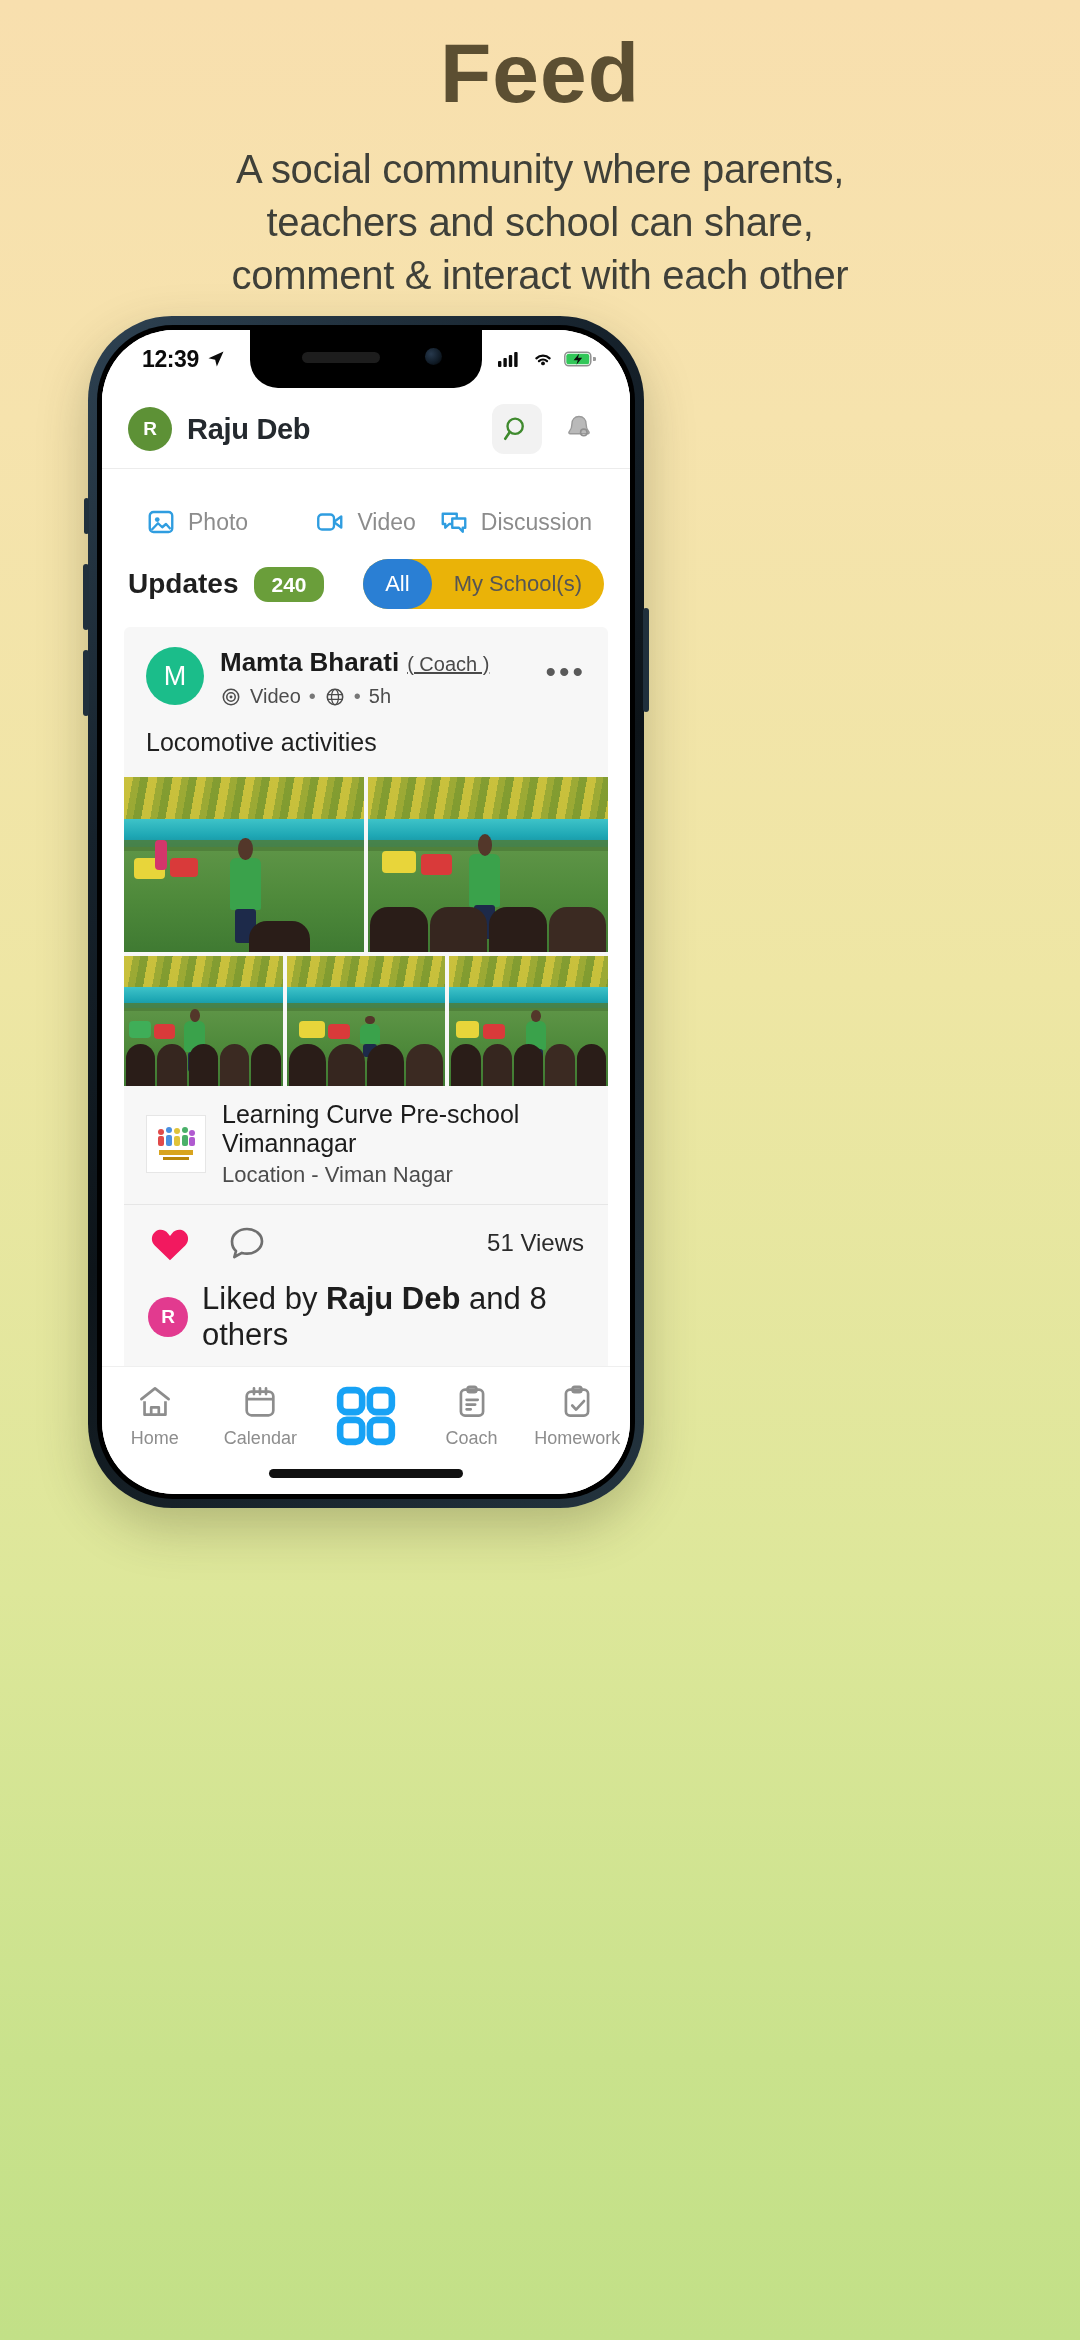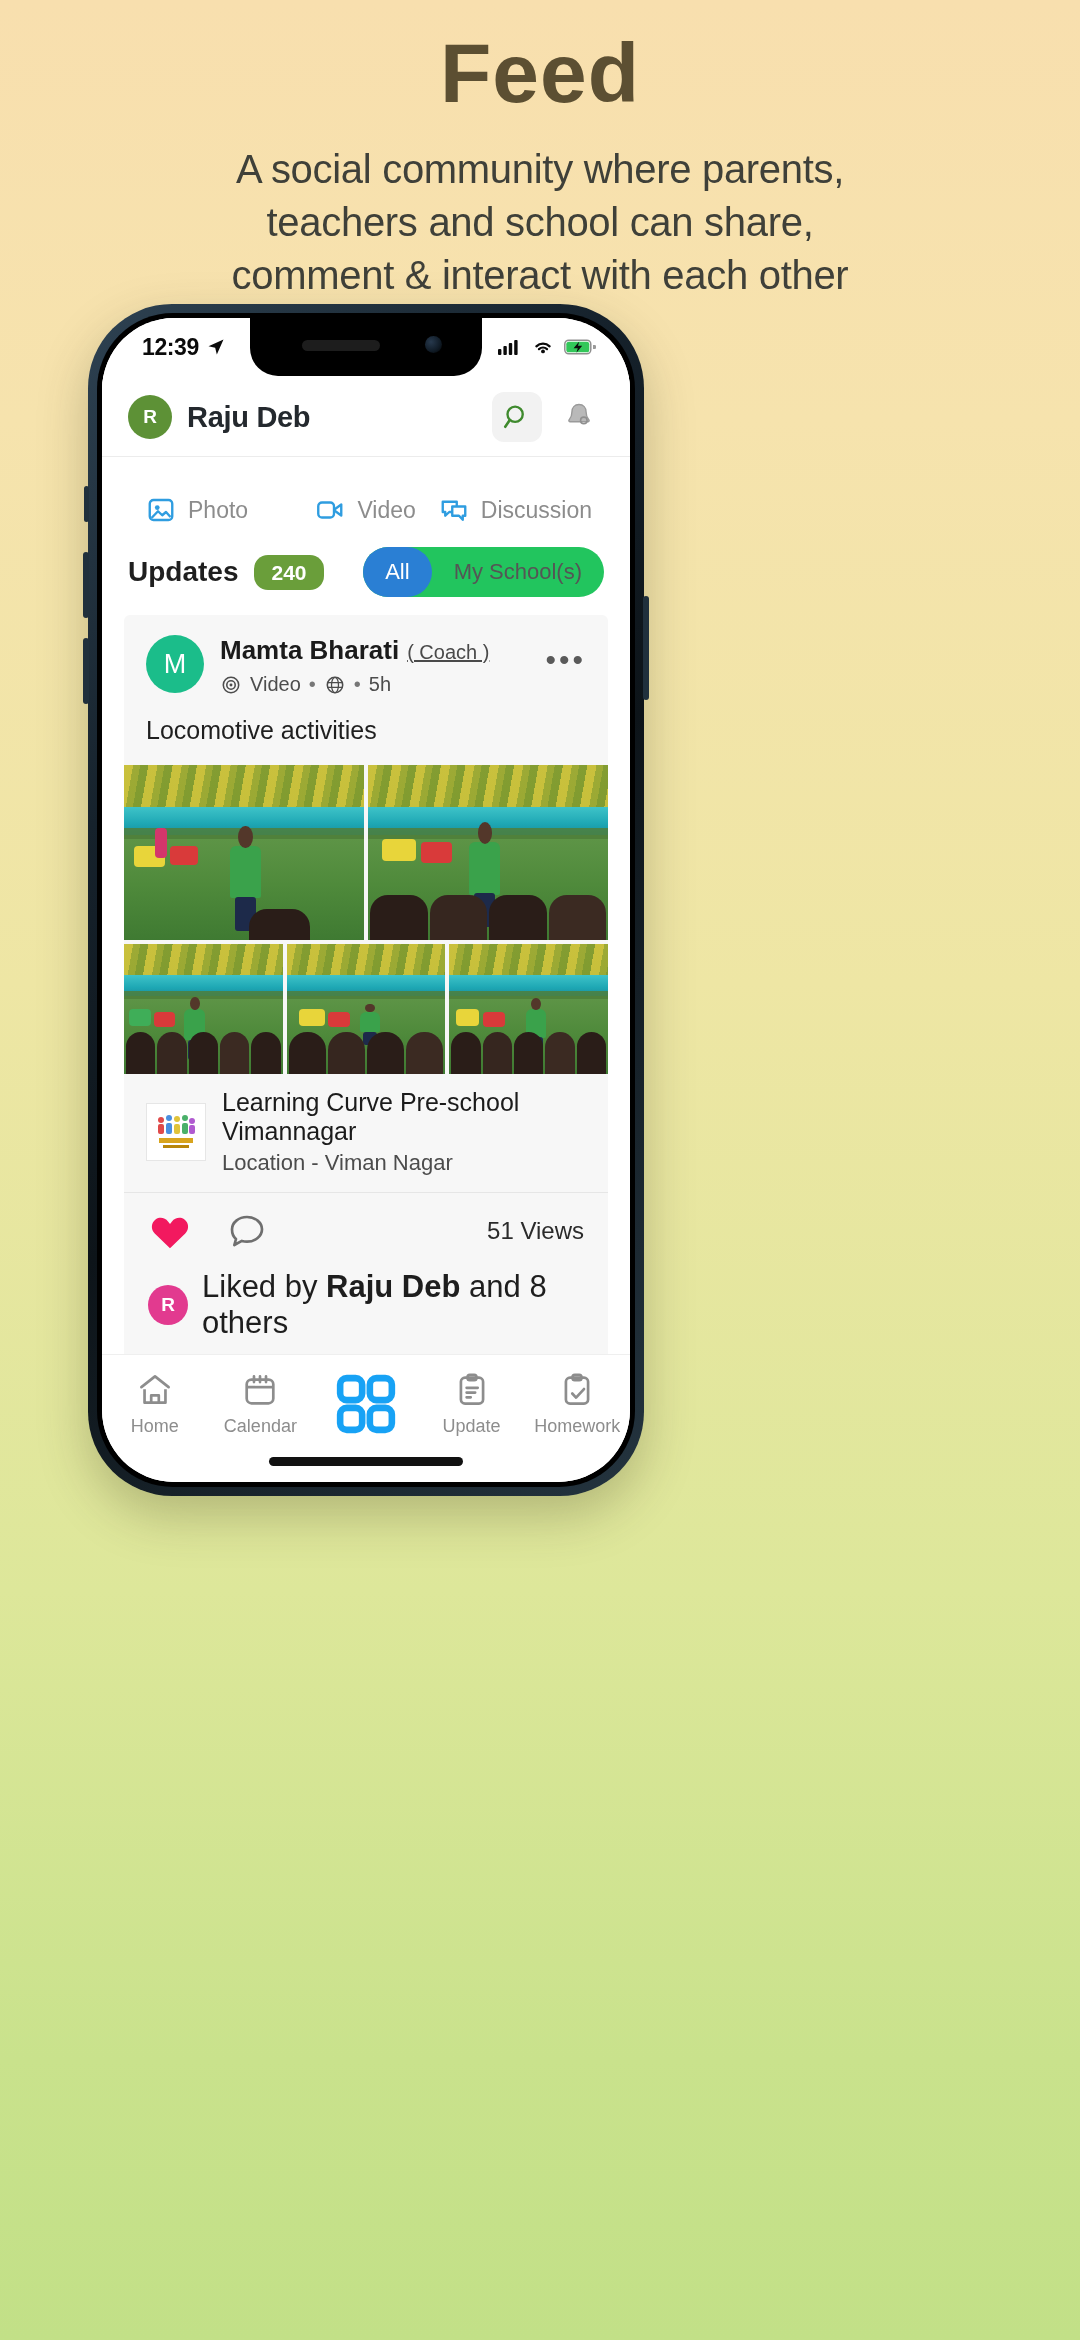--- a/index.html
+++ b/index.html
@@ -15,21 +15,21 @@
   .promo-title {
     font-size:84px; font-weight:700; color:#5c4f32; letter-spacing:1px; line-height:1.05;
   }
   .promo-sub {
     margin-top:26px; font-size:40px; font-weight:400; color:#3f4039;
     line-height:1.32; letter-spacing:-0.3px;
   }
   .promo-sub span { display:block; }
 
   
-  .phone-wrap { position:absolute; left:88px; top:304px; width:480px; height:1192px; }
+  .phone-wrap { position:absolute; left:88px; top:316px; width:480px; height:1192px; }
   .phone {
     position:relative; width:556px; height:1192px;
     border-radius:84px;
     background:linear-gradient(135deg,#2e4252 0%,#16222c 30%,#0d1419 55%,#24343f 100%);
     padding:9px;
     box-shadow:0 20px 50px rgba(60,60,30,.28);
   }
   .phone-inner {
     position:relative; width:100%; height:100%;
     border-radius:76px; background:#000; padding:5px;
@@ -103,21 +103,21 @@
   
   .updates-row {
     display:flex; align-items:center; padding:6px 26px 18px 26px; background:#fff;
   }
   .updates-title { font-size:28px; font-weight:600; color:#1f1f1f; }
   .updates-badge {
     margin-left:16px; background:#6a9e3a; color:#fff; font-size:21px; font-weight:600;
     border-radius:14px; padding:7px 17px; line-height:1;
   }
   .seg {
-    margin-left:auto; display:flex; align-items:center; background:#22c55e;
+    margin-left:auto; display:flex; align-items:center; background:#eab308;
     border-radius:26px; padding:0; height:50px;
   }
   .seg-item { font-size:22px; padding:0 22px; height:50px; display:flex; align-items:center; color:#555; }
   .seg-item.active { background:#2a7fd4; color:#fff; border-radius:26px; font-weight:500; }
 
   
   .post { background:#f7f7f7; margin:0 22px; border-radius:6px; overflow:hidden; }
   .post-head { display:flex; align-items:flex-start; padding:20px 22px 14px 22px; }
   .post-avatar {
     width:58px; height:58px; border-radius:50%; background:#1bbd8a; color:#fff;
@@ -485,21 +485,21 @@
               <rect x="13.4" y="13.4" width="8" height="8" rx="2.4" fill="none" stroke="#17a2f5" stroke-width="2.4"></rect>
             </svg>
             <span class="nav-label"></span>
           </div>
           <div class="nav-item">
             <svg width="38" height="38" viewBox="0 0 24 24">
               <rect x="5" y="4.2" width="14" height="16.4" rx="2.6" fill="none" stroke="#8d8d8d" stroke-width="1.7"></rect>
               <rect x="9.2" y="2.4" width="5.6" height="3.4" rx="1.4" fill="none" stroke="#8d8d8d" stroke-width="1.7"></rect>
               <path d="M8.6 10.6h7M8.6 13.6h5.4M8.6 16.6h2.6" stroke="#8d8d8d" stroke-width="1.7" stroke-linecap="round"></path>
             </svg>
-            <span class="nav-label">Update</span>
+            <span class="nav-label">Coach</span>
           </div>
           <div class="nav-item">
             <svg width="38" height="38" viewBox="0 0 24 24">
               <rect x="5" y="4.2" width="14" height="16.4" rx="2.6" fill="none" stroke="#8d8d8d" stroke-width="1.7"></rect>
               <rect x="9.2" y="2.4" width="5.6" height="3.4" rx="1.4" fill="none" stroke="#8d8d8d" stroke-width="1.7"></rect>
               <path d="M9 14.2l2.4 2.6 5-5.4" fill="none" stroke="#8d8d8d" stroke-width="1.7" stroke-linecap="round" stroke-linejoin="round"></path>
             </svg>
             <span class="nav-label">Homework</span>
           </div>
           <div class="home-indicator"></div>

